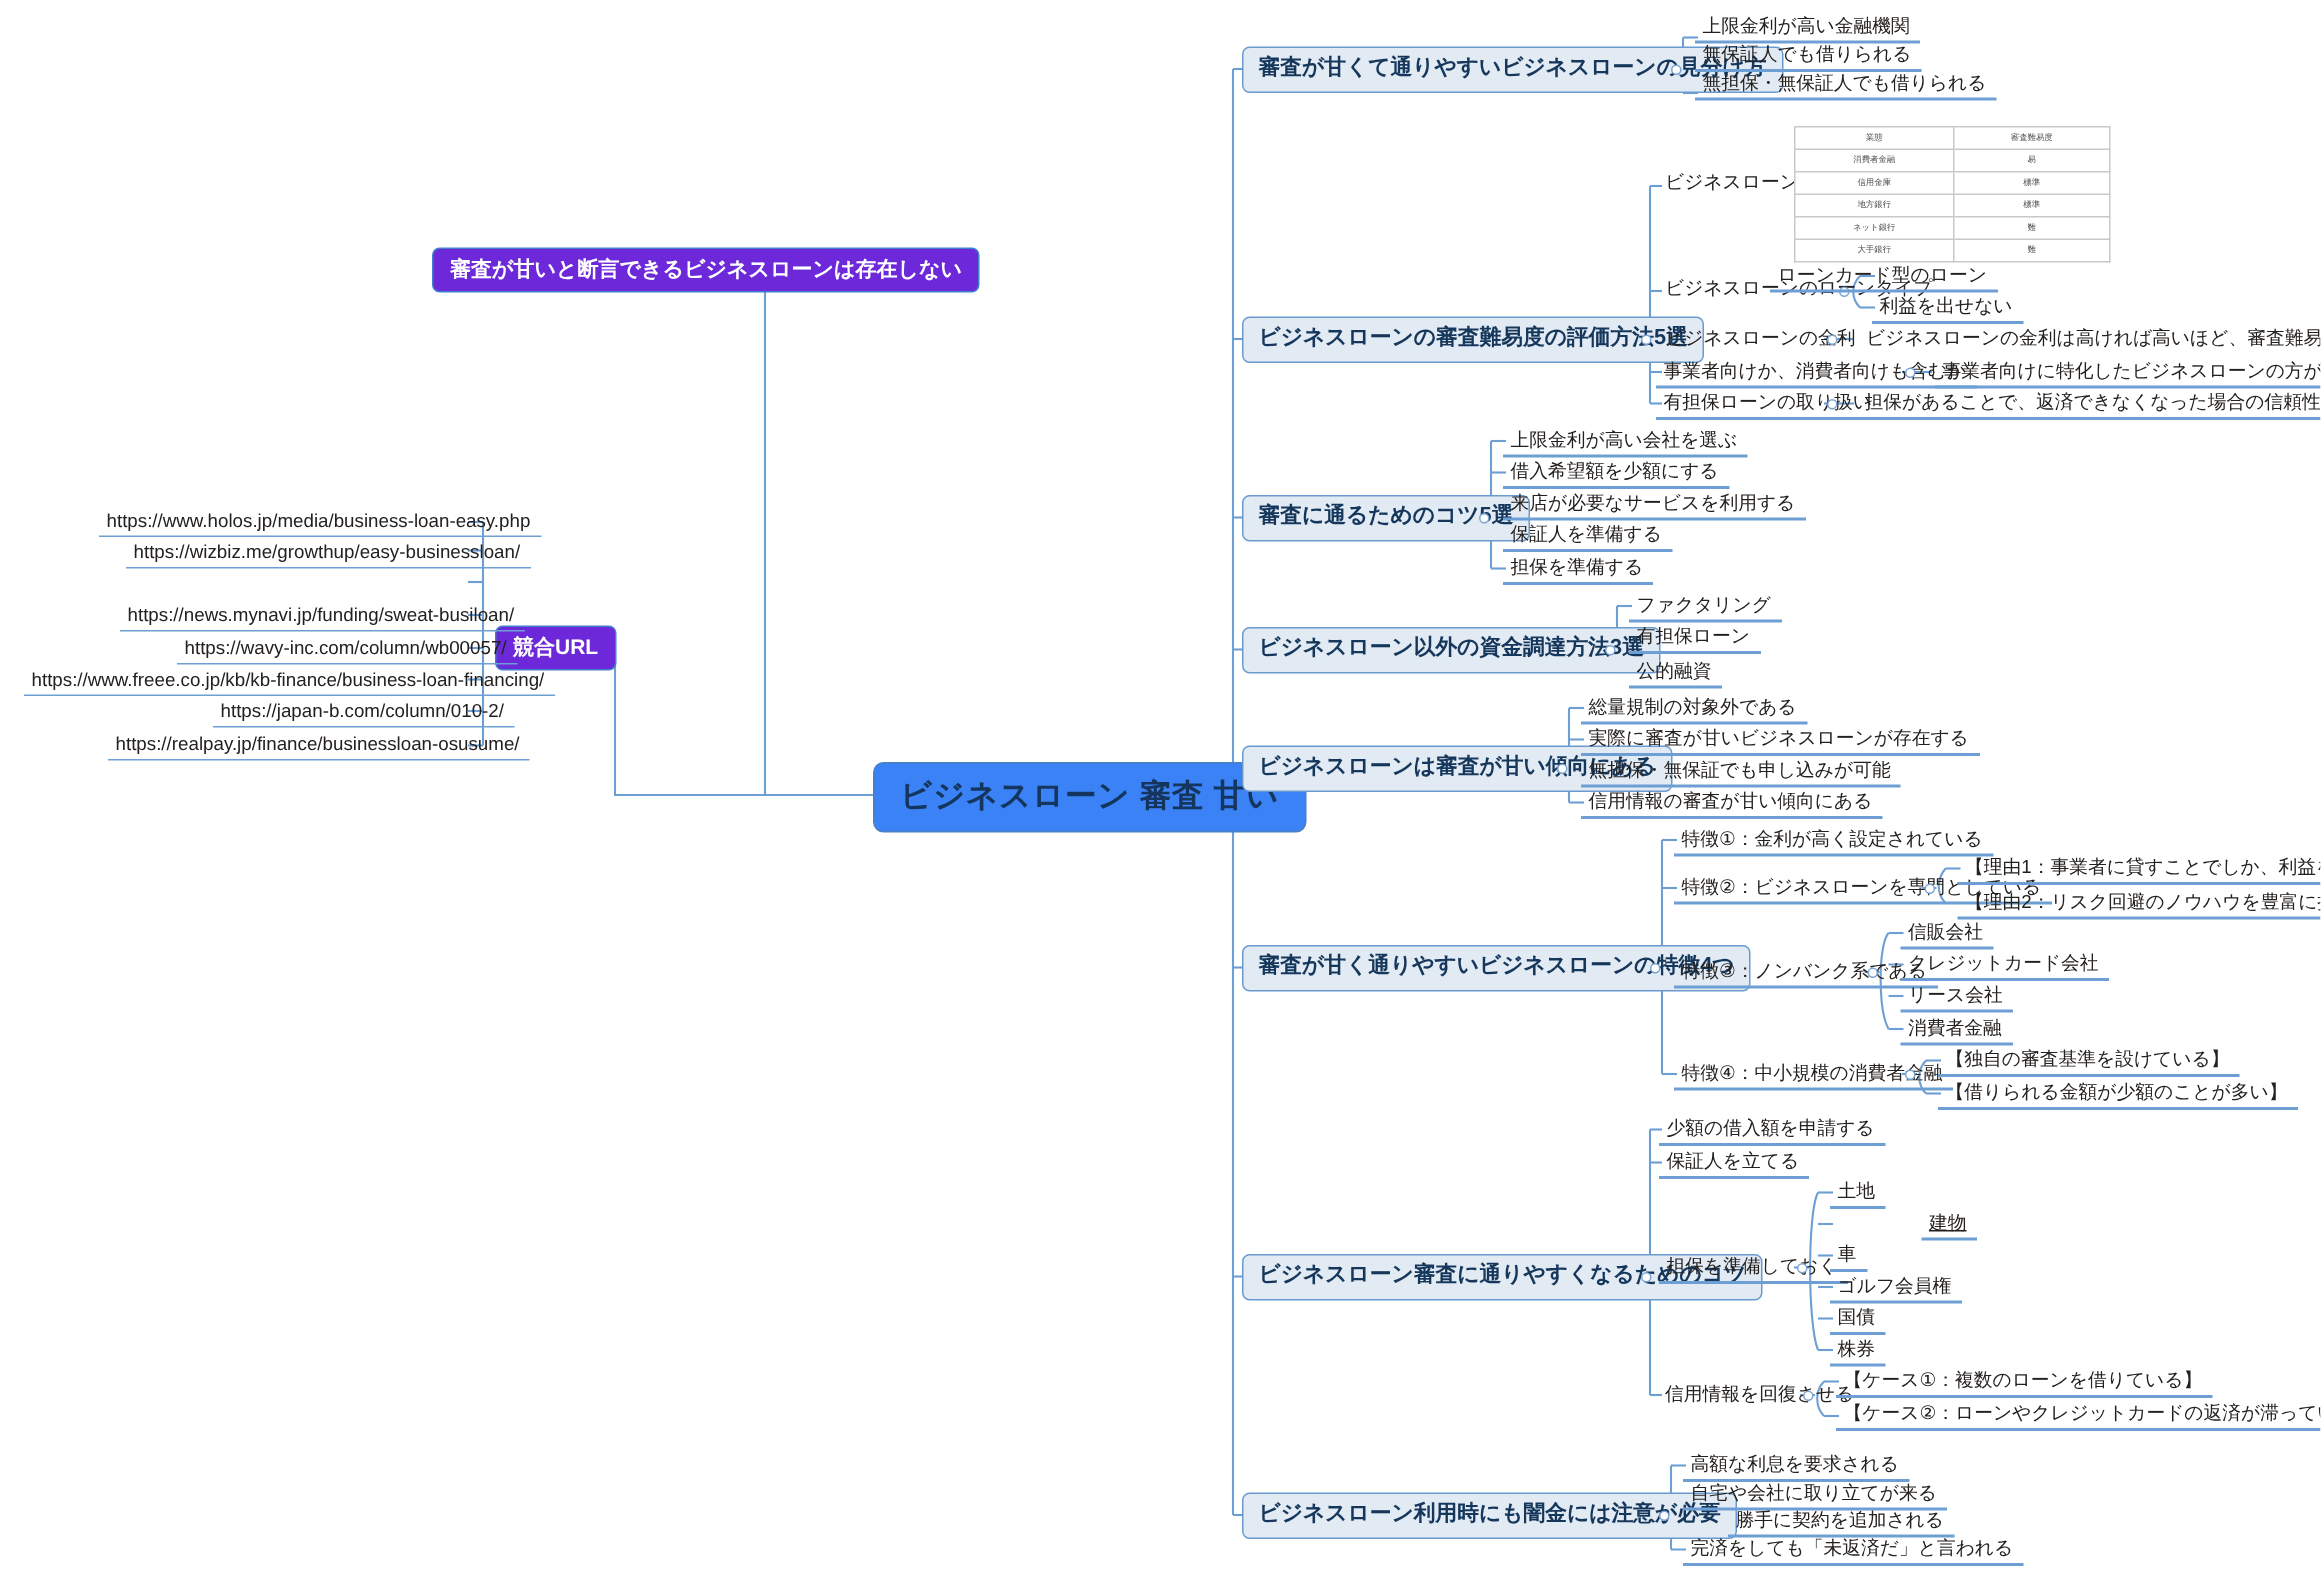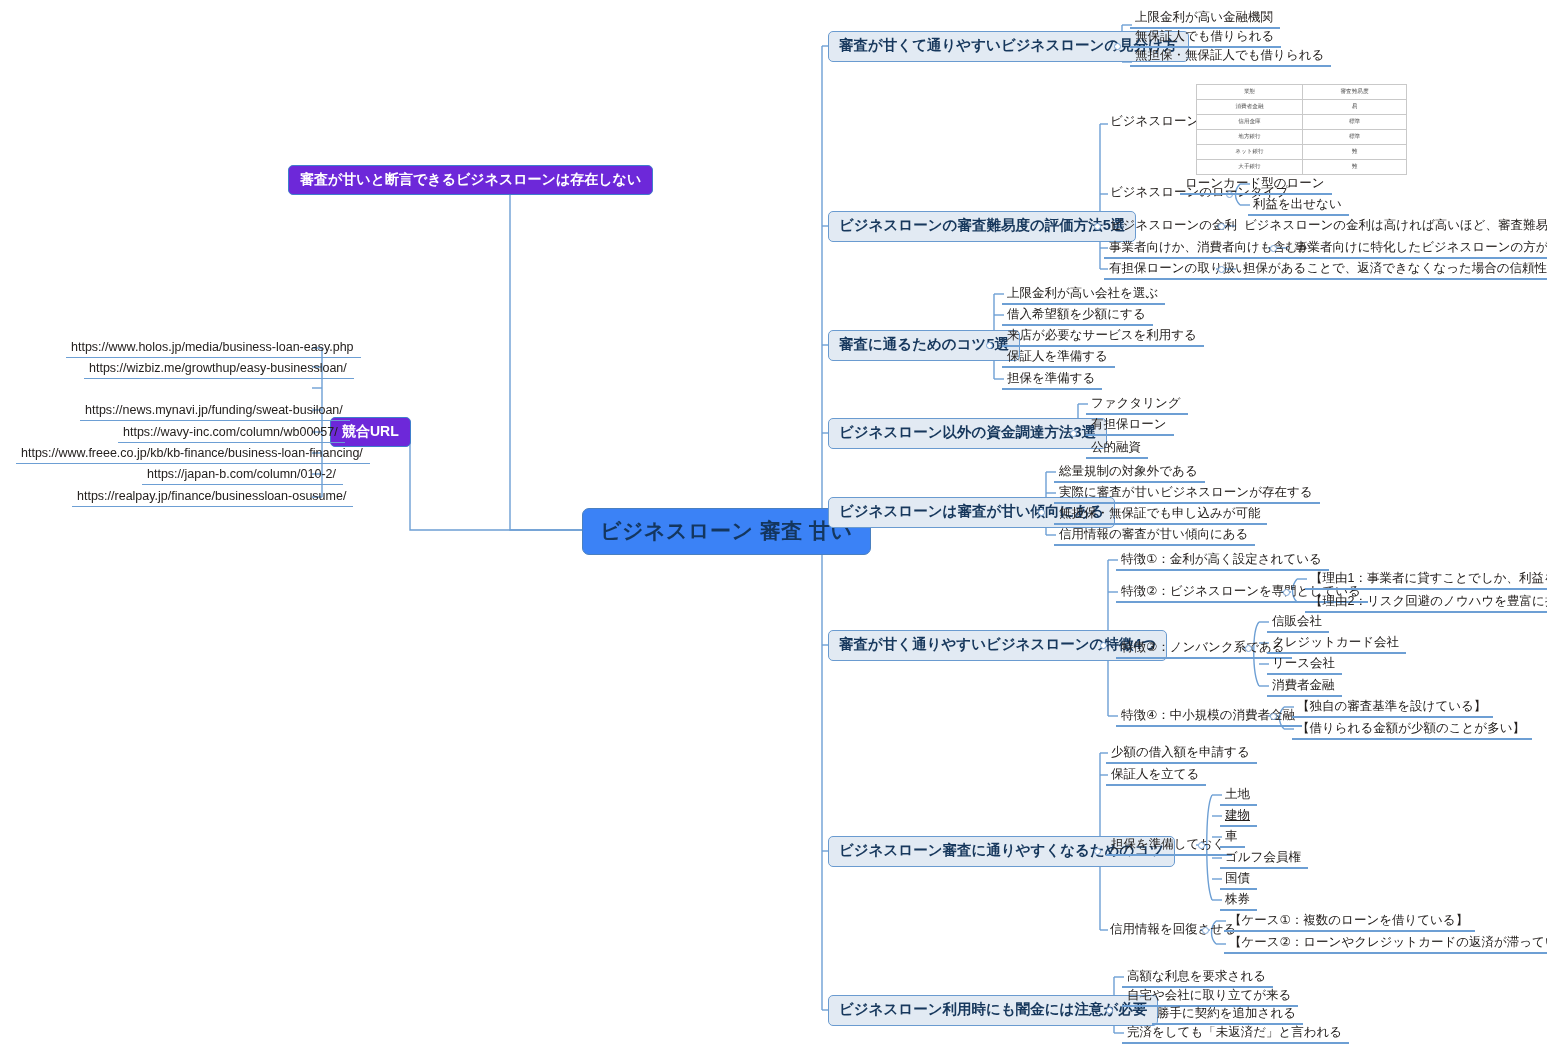--- a/index.html
+++ b/index.html
@@ -359,21 +359,21 @@
 
   <div class="node n-branch" style="left:828px; top:836px;">ビジネスローン審査に通りやすくなるためのコツ</div>
   <div class="dot" style="left:1094px; top:847.5px;"></div>
 
   <div class="node n-leaf" style="left:1106px; top:744px;">少額の借入額を申請する</div>
   <div class="node n-leaf" style="left:1106px; top:766px;">保証人を立てる</div>
 
   <div class="node n-leaf" style="left:1106px; top:836px;">担保を準備しておく</div>
   <div class="dot" style="left:1198px; top:841.5px;"></div>
   <div class="node n-leaf" style="left:1220px; top:786px;">土地</div>
-  <div class="node n-leaf" style="left:1220px; top:807px;text-decoration:underline;">建物</div>
+  <div class="node n-leaf" style="left:1281px; top:807px;text-decoration:underline;">建物</div>
   <div class="node n-leaf" style="left:1220px; top:828px;">車</div>
   <div class="node n-leaf" style="left:1220px; top:849px;">ゴルフ会員権</div>
   <div class="node n-leaf" style="left:1220px; top:870px;">国債</div>
   <div class="node n-leaf" style="left:1220px; top:891px;">株券</div>
 
   <div class="node n-plain" style="left:1106px; top:921px;">信用情報を回復させる</div>
   <div class="dot" style="left:1202px; top:926.5px;"></div>
   <div class="node n-leaf" style="left:1224px; top:912px;">【ケース①：複数のローンを借りている】</div>
   <div class="node n-leaf" style="left:1224px; top:934px;">【ケース②：ローンやクレジットカードの返済が滞っている】</div>
 

